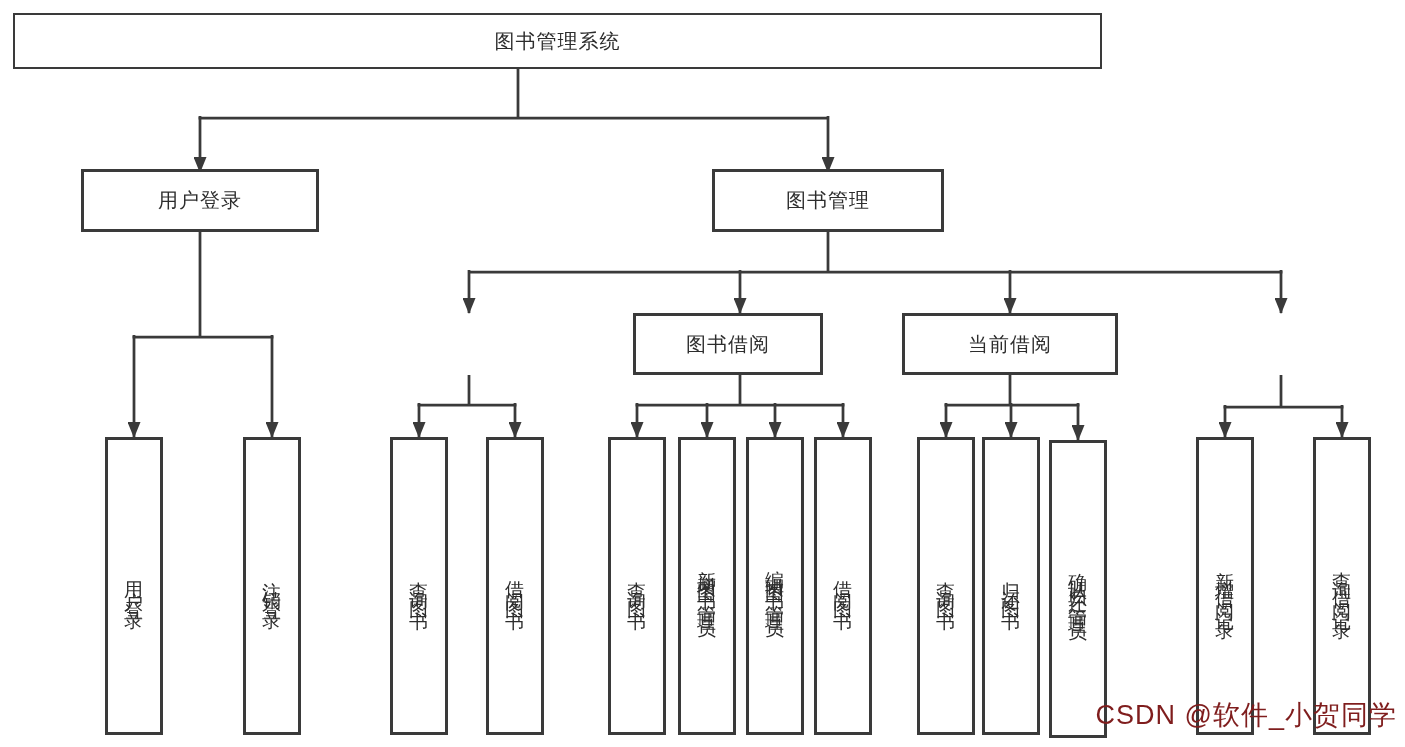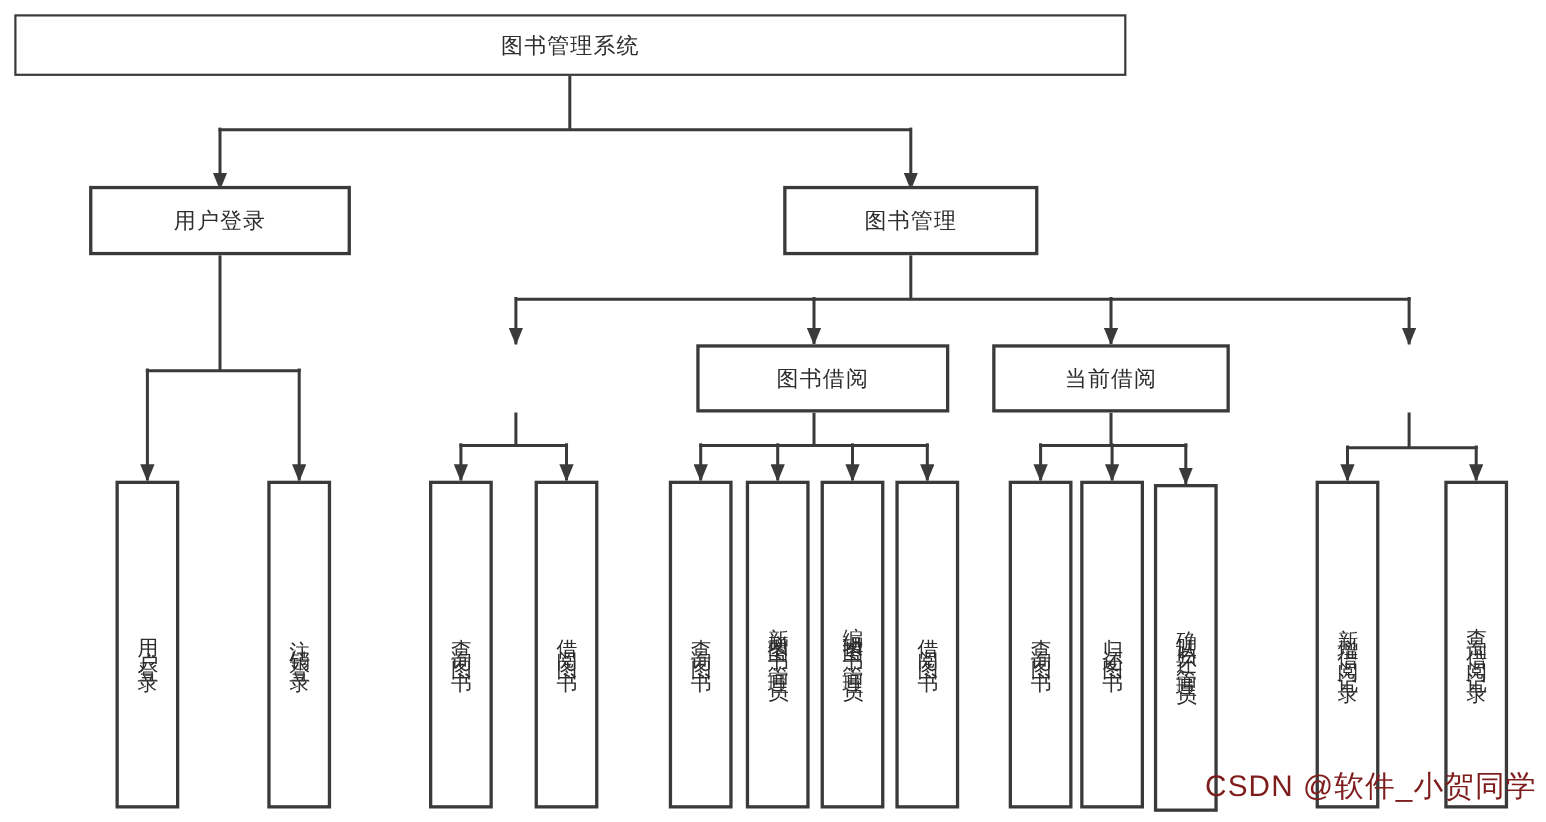--- a/index.html
+++ b/index.html
@@ -68,32 +68,32 @@
     <path d="M946,403 V437" marker-end="url(#ah)"></path>
     <path d="M1011,403 V437" marker-end="url(#ah)"></path>
     <path d="M1078,403 V440" marker-end="url(#ah)"></path>
 
     <path d="M1281,375 V407"></path>
     <path d="M1223.6,407 H1343.4"></path>
     <path d="M1225,405 V437" marker-end="url(#ah)"></path>
     <path d="M1342,405 V437" marker-end="url(#ah)"></path>
   </svg>
 
-  <div class="box root" style="left:13px;top:13px;width:1011px;height:56px;">
+  <div class="box root" style="left:13px;top:13px;width:1089px;height:56px;">
     <span class="hlabel">图书管理系统</span>
   </div>
 
   <div class="box" style="left:81px;top:169px;width:238px;height:63px;">
     <span class="hlabel">用户登录</span>
   </div>
   <div class="box" style="left:712px;top:169px;width:232px;height:63px;">
     <span class="hlabel">图书管理</span>
   </div>
 
-  <div class="box" style="left:633px;top:313px;width:230px;height:62px;">
+  <div class="box" style="left:633px;top:313px;width:190px;height:62px;">
     <span class="hlabel">图书借阅</span>
   </div>
   <div class="box" style="left:902px;top:313px;width:216px;height:62px;">
     <span class="hlabel">当前借阅</span>
   </div>
 
   <div class="box" style="left:105px;top:437px;width:58px;height:298px;">
     <span class="vlabel">用户登录</span>
   </div>
   <div class="box" style="left:243px;top:437px;width:58px;height:298px;">

